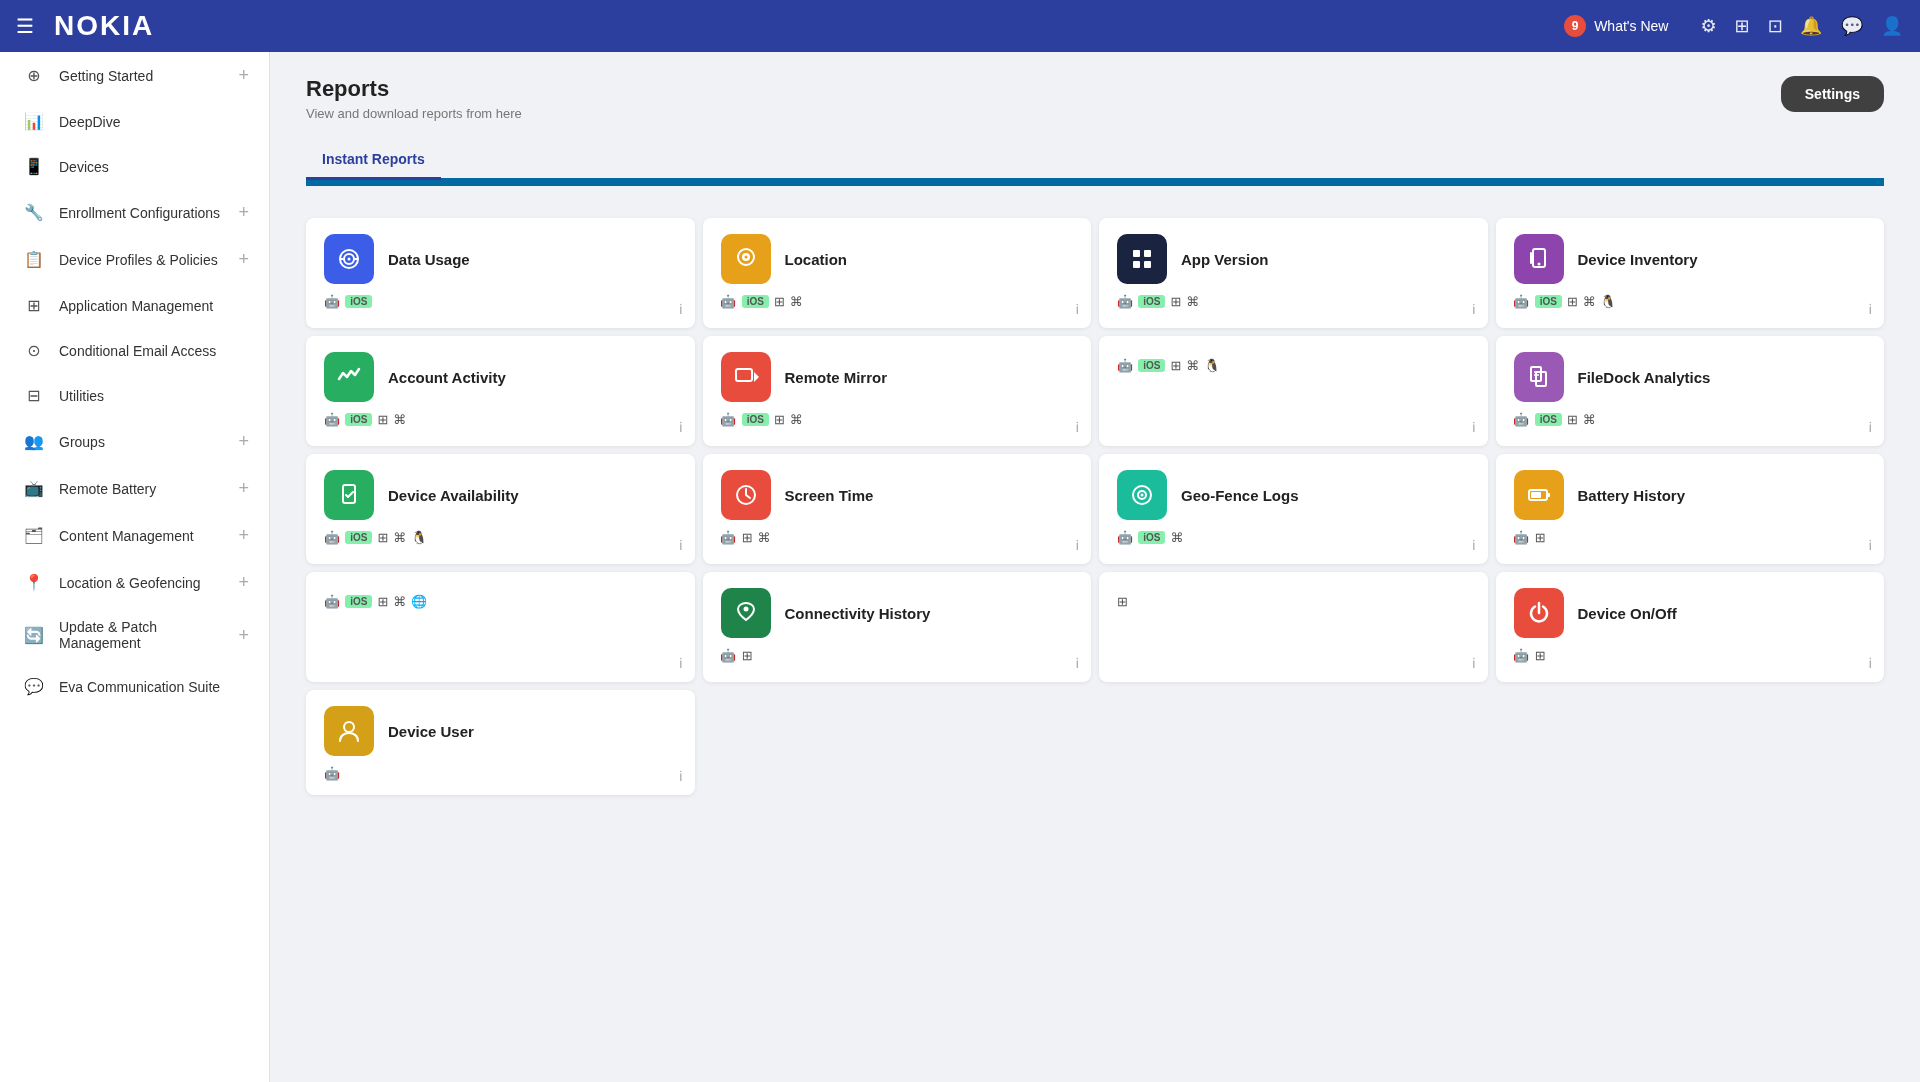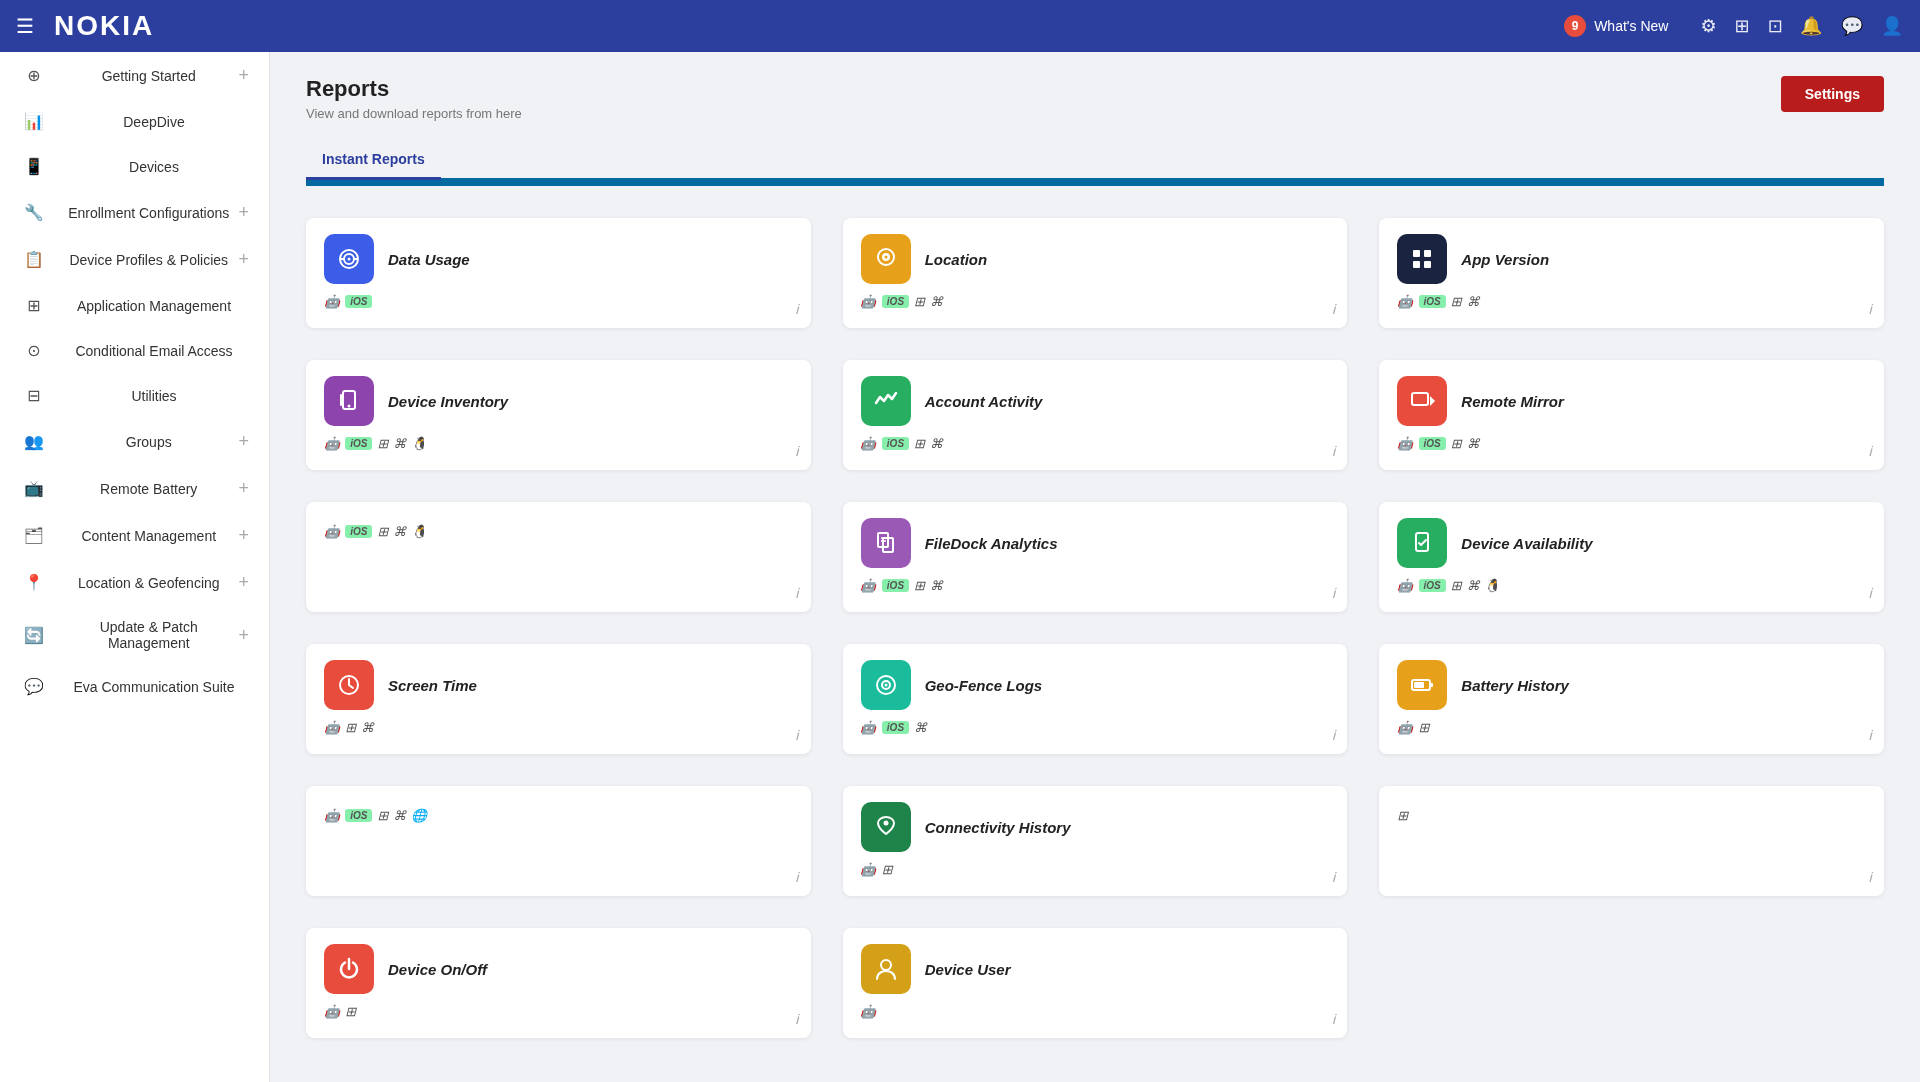--- a/index.html
+++ b/index.html
@@ -40,49 +40,48 @@
       flex-shrink: 0;
     }
     .sidebar-item {
       display: flex; align-items: center; padding: 13px 20px;
       cursor: pointer; font-size: 14px; color: #333;
       border-left: 3px solid transparent;
       transition: background 0.15s;
       position: relative;
     }
     .sidebar-item-icon { width: 22px; margin-right: 14px; text-align: center; font-size: 16px; color: #555; }
-    .sidebar-item-label { flex: 1; text-align: center; }
+    .sidebar-item-label { flex: 1; }
     .sidebar-item-plus { color: #aaa; font-size: 18px; }
 
     
     .content { flex: 1; overflow-y: auto; padding: 24px 36px; }
 
     
     .page-header { display: flex; align-items: flex-start; justify-content: space-between; margin-bottom: 20px; }
     .page-title { font-size: 22px; font-weight: 600; color: #222; }
     .page-subtitle { font-size: 13px; color: #777; margin-top: 4px; }
     .settings-btn {
-      background: #b91c1c; color: white; border: none; padding: 10px 24px;
-      border-radius: 4px; font-size: 14px; font-weight: 600; cursor: pointer;
+      background: #404040; color: white; border: none; padding: 10px 24px;
+      border-radius: 14px; font-size: 14px; font-weight: 600; cursor: pointer;
     }
 
     
     .tabs { display: flex; border-bottom: 8px solid #0369a1; margin-bottom: 32px; }
     .tab {
       padding: 10px 16px; font-size: 14px; color: #555; cursor: pointer;
       border-bottom: 3px solid transparent; margin-bottom: -2px;
     }
     .tab.active { color: #2c3e9e; border-bottom-color: #2c3e9e; font-weight: 600; }
 
     
     .cards-grid {
       display: grid;
-      grid-template-columns: repeat(3, 1fr);
-      gap: 32px;
-      font-style: italic;
+      grid-template-columns: repeat(4, 1fr);
+      gap: 8px;
     }
     .report-card {
       background: white;
       border-radius: 8px;
       padding: 16px 18px 14px 18px;
       box-shadow: 0 1px 4px rgba(0,0,0,0.08);
       cursor: pointer;
       position: relative;
       min-height: 110px;
     }

